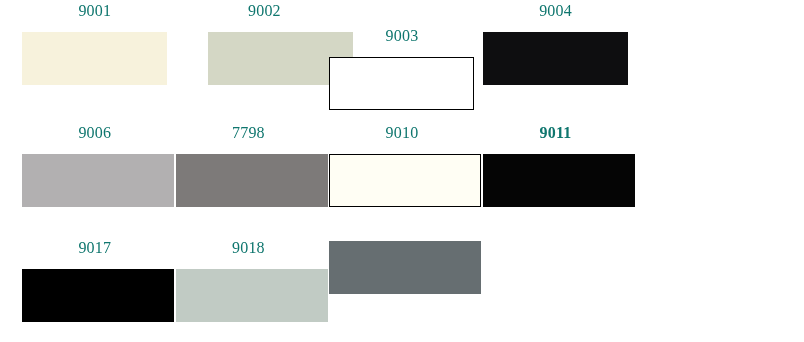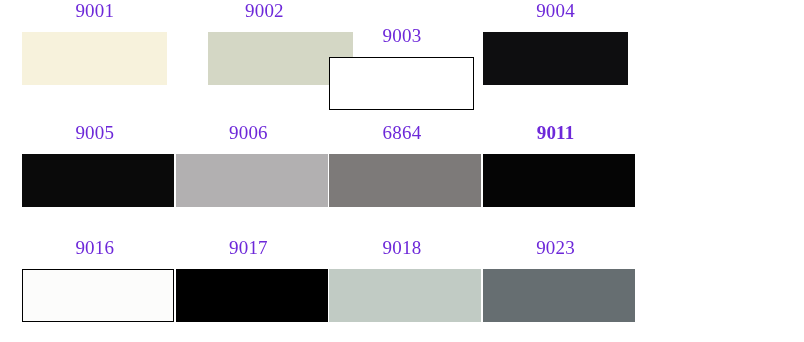--- a/index.html
+++ b/index.html
@@ -32,23 +32,23 @@
   #row-3 { top: 241px; }
 
   .swatch-cell {
     display: flex;
     flex-direction: column;
     align-items: stretch;
     box-sizing: border-box;
   }
   .swatch-label {
     text-align: center;
-    font-size: 19px;
+    font-size: 16px;
     line-height: 14px;
-    color: #6d28d9;
+    color: #0f766e;
     letter-spacing: 0.2px;
     margin-bottom: 14px;
     white-space: nowrap;
     font-family: "Liberation Serif", "DejaVu Serif", serif;
   }
   .swatch-chip {
     height: 53px;
     box-sizing: border-box;
     border: 0 solid #000000;
   }
@@ -74,48 +74,43 @@
         <div class="swatch-label">9003</div>
         <div class="swatch-chip bordered" title="9003 #FFFFFF" style="background: rgb(255, 255, 255); width: 145px;"></div>
       </div>
       <div class="swatch-cell" style="width: 145.6px; margin-right: 10px;">
         <div class="swatch-label">9004</div>
         <div class="swatch-chip" title="9004 #0E0E10" style="background: rgb(14, 14, 16); width: 145px;"></div>
       </div>
     </div>
   <div class="swatch-row" id="row-2" style="padding-left: 22px;">
       <div class="swatch-cell" style="width: 145.6px; margin-right: 8px;">
-        <div class="swatch-label">9005</div>
-        <div class="swatch-chip" title="9005 #0A0A0A" style="background: rgb(10, 10, 10); width: 152px;"></div>
-      </div>
-      <div class="swatch-cell" style="width: 145.6px; margin-right: 8px;">
         <div class="swatch-label">9006</div>
         <div class="swatch-chip" title="9006 #B2B0B1" style="background: rgb(178, 176, 177); width: 152px;"></div>
       </div>
       <div class="swatch-cell" style="width: 145.6px; margin-right: 8px;">
-        <div class="swatch-label">6864</div>
+        <div class="swatch-label">7798</div>
         <div class="swatch-chip" title="9007 #7D7A79" style="background: rgb(125, 122, 121); width: 152px;"></div>
+      </div>
+      <div class="swatch-cell" style="width: 145.6px; margin-right: 8px;">
+        <div class="swatch-label">9010</div>
+        <div class="swatch-chip bordered" title="9010 #FFFEF4" style="background: rgb(255, 254, 244); width: 152px;"></div>
       </div>
       <div class="swatch-cell" style="width: 145.6px; margin-right: 0px; font-weight: bold;">
         <div class="swatch-label">9011</div>
         <div class="swatch-chip" title="9011 #050505" style="background: rgb(5, 5, 5); width: 152px;"></div>
       </div>
     </div>
   <div class="swatch-row" id="row-3" style="padding-left: 22px;">
-      <div class="swatch-cell" style="width: 145.6px; margin-right: 8px;">
-        <div class="swatch-label">9016</div>
-        <div class="swatch-chip bordered" title="9016 #FCFCFB" style="background: rgb(252, 252, 251); width: 152px;"></div>
-      </div>
       <div class="swatch-cell" style="width: 145.6px; margin-right: 8px;">
         <div class="swatch-label">9017</div>
         <div class="swatch-chip" title="9017 #000000" style="background: rgb(0, 0, 0); width: 152px;"></div>
       </div>
       <div class="swatch-cell" style="width: 145.6px; margin-right: 8px; justify-content: space-between;">
         <div class="swatch-label">9018</div>
         <div class="swatch-chip" title="9018 #C1CBC4" style="background: rgb(193, 203, 196); width: 152px;"></div>
       </div>
       <div class="swatch-cell" style="width: 145.6px; margin-right: 0px;">
-        <div class="swatch-label">9023</div>
         <div class="swatch-chip" title="9023 #666E71" style="background: rgb(102, 110, 113); width: 152px;"></div>
       </div>
     </div>
 
 </div>
 
 </body></html>

